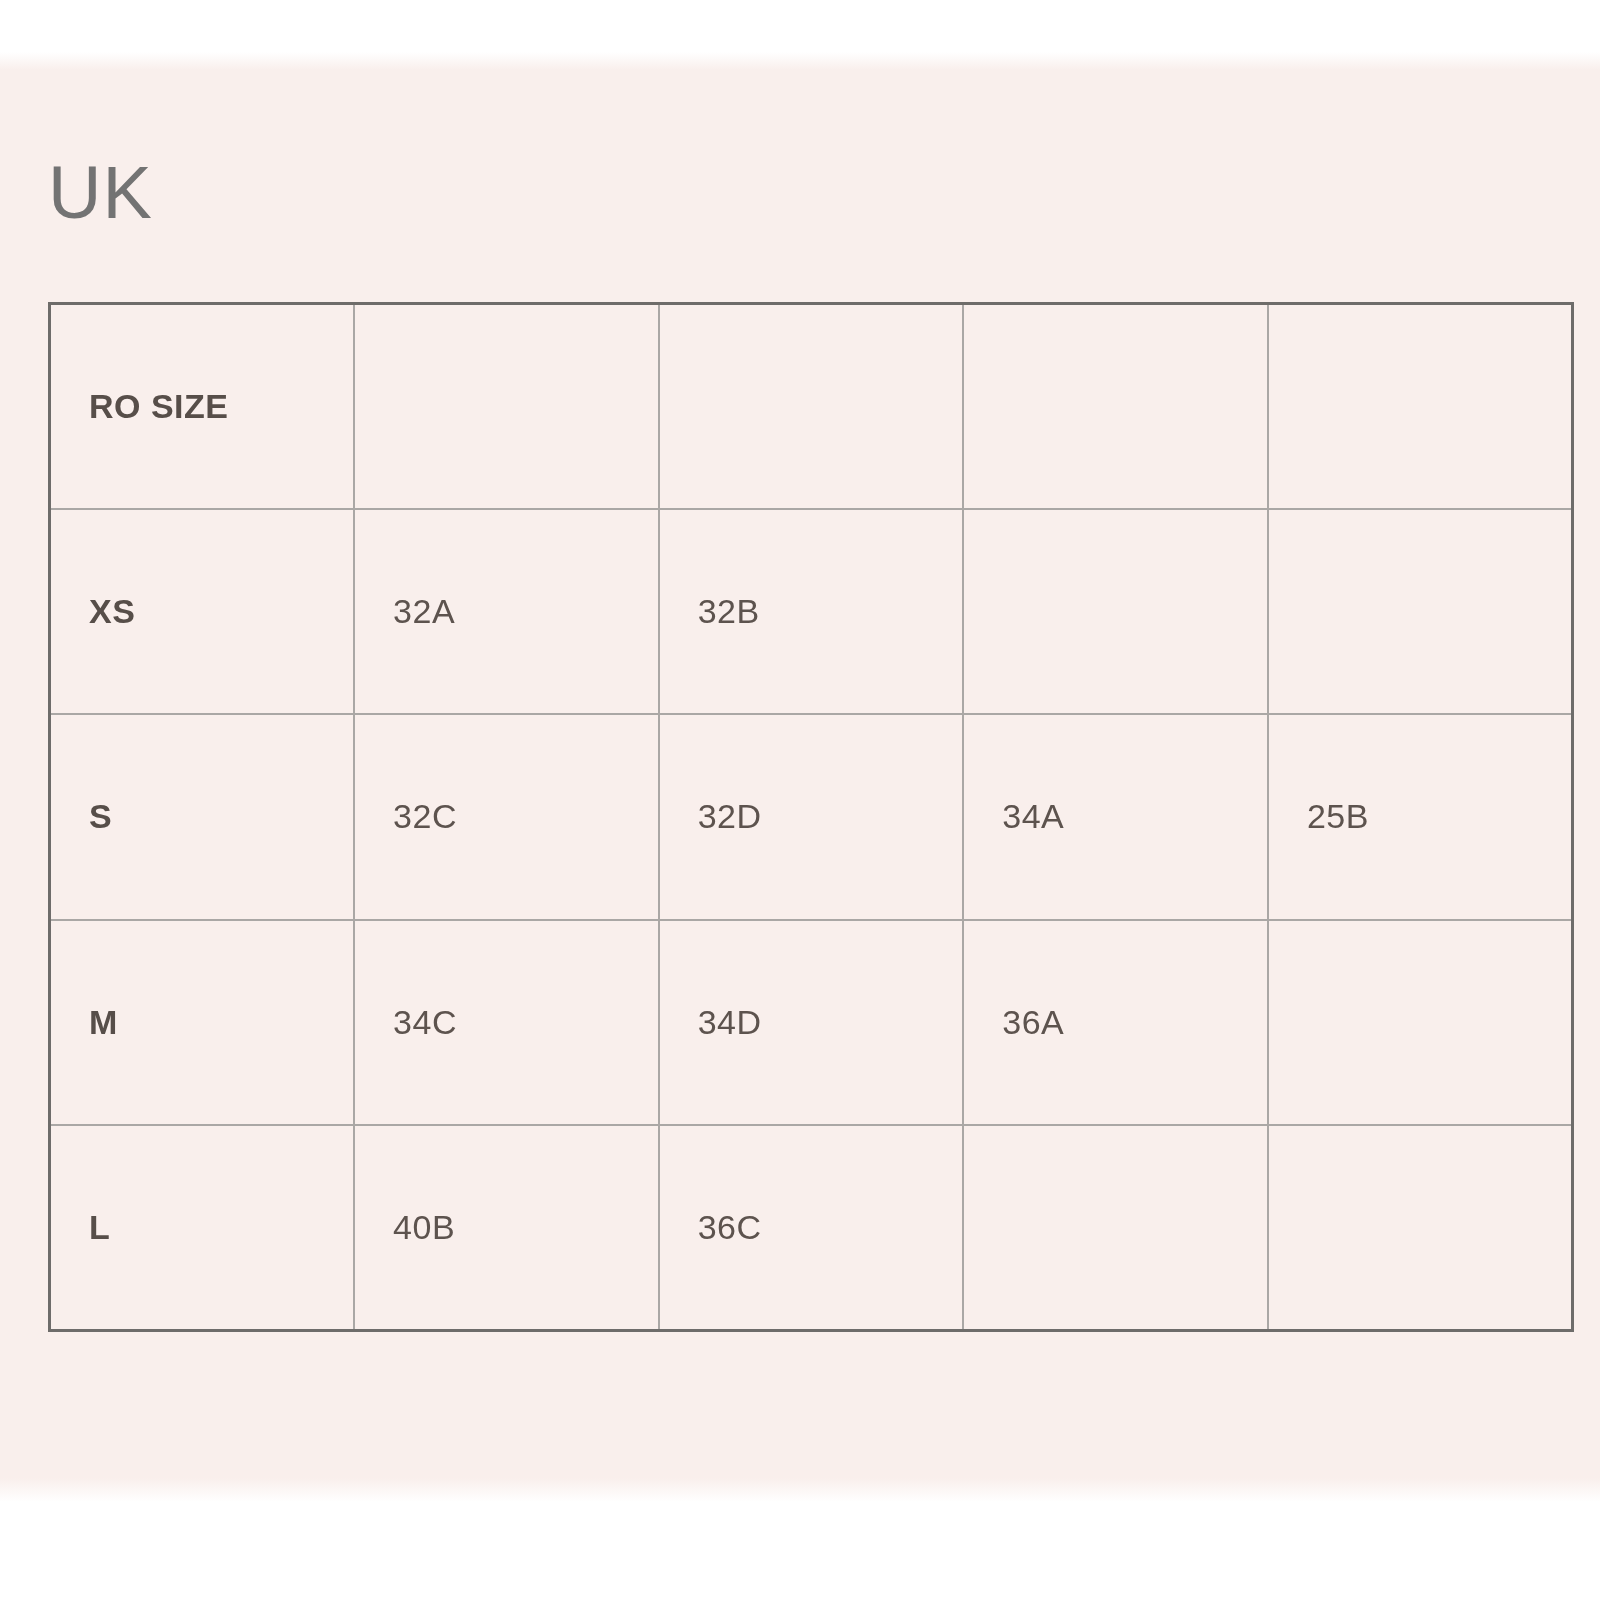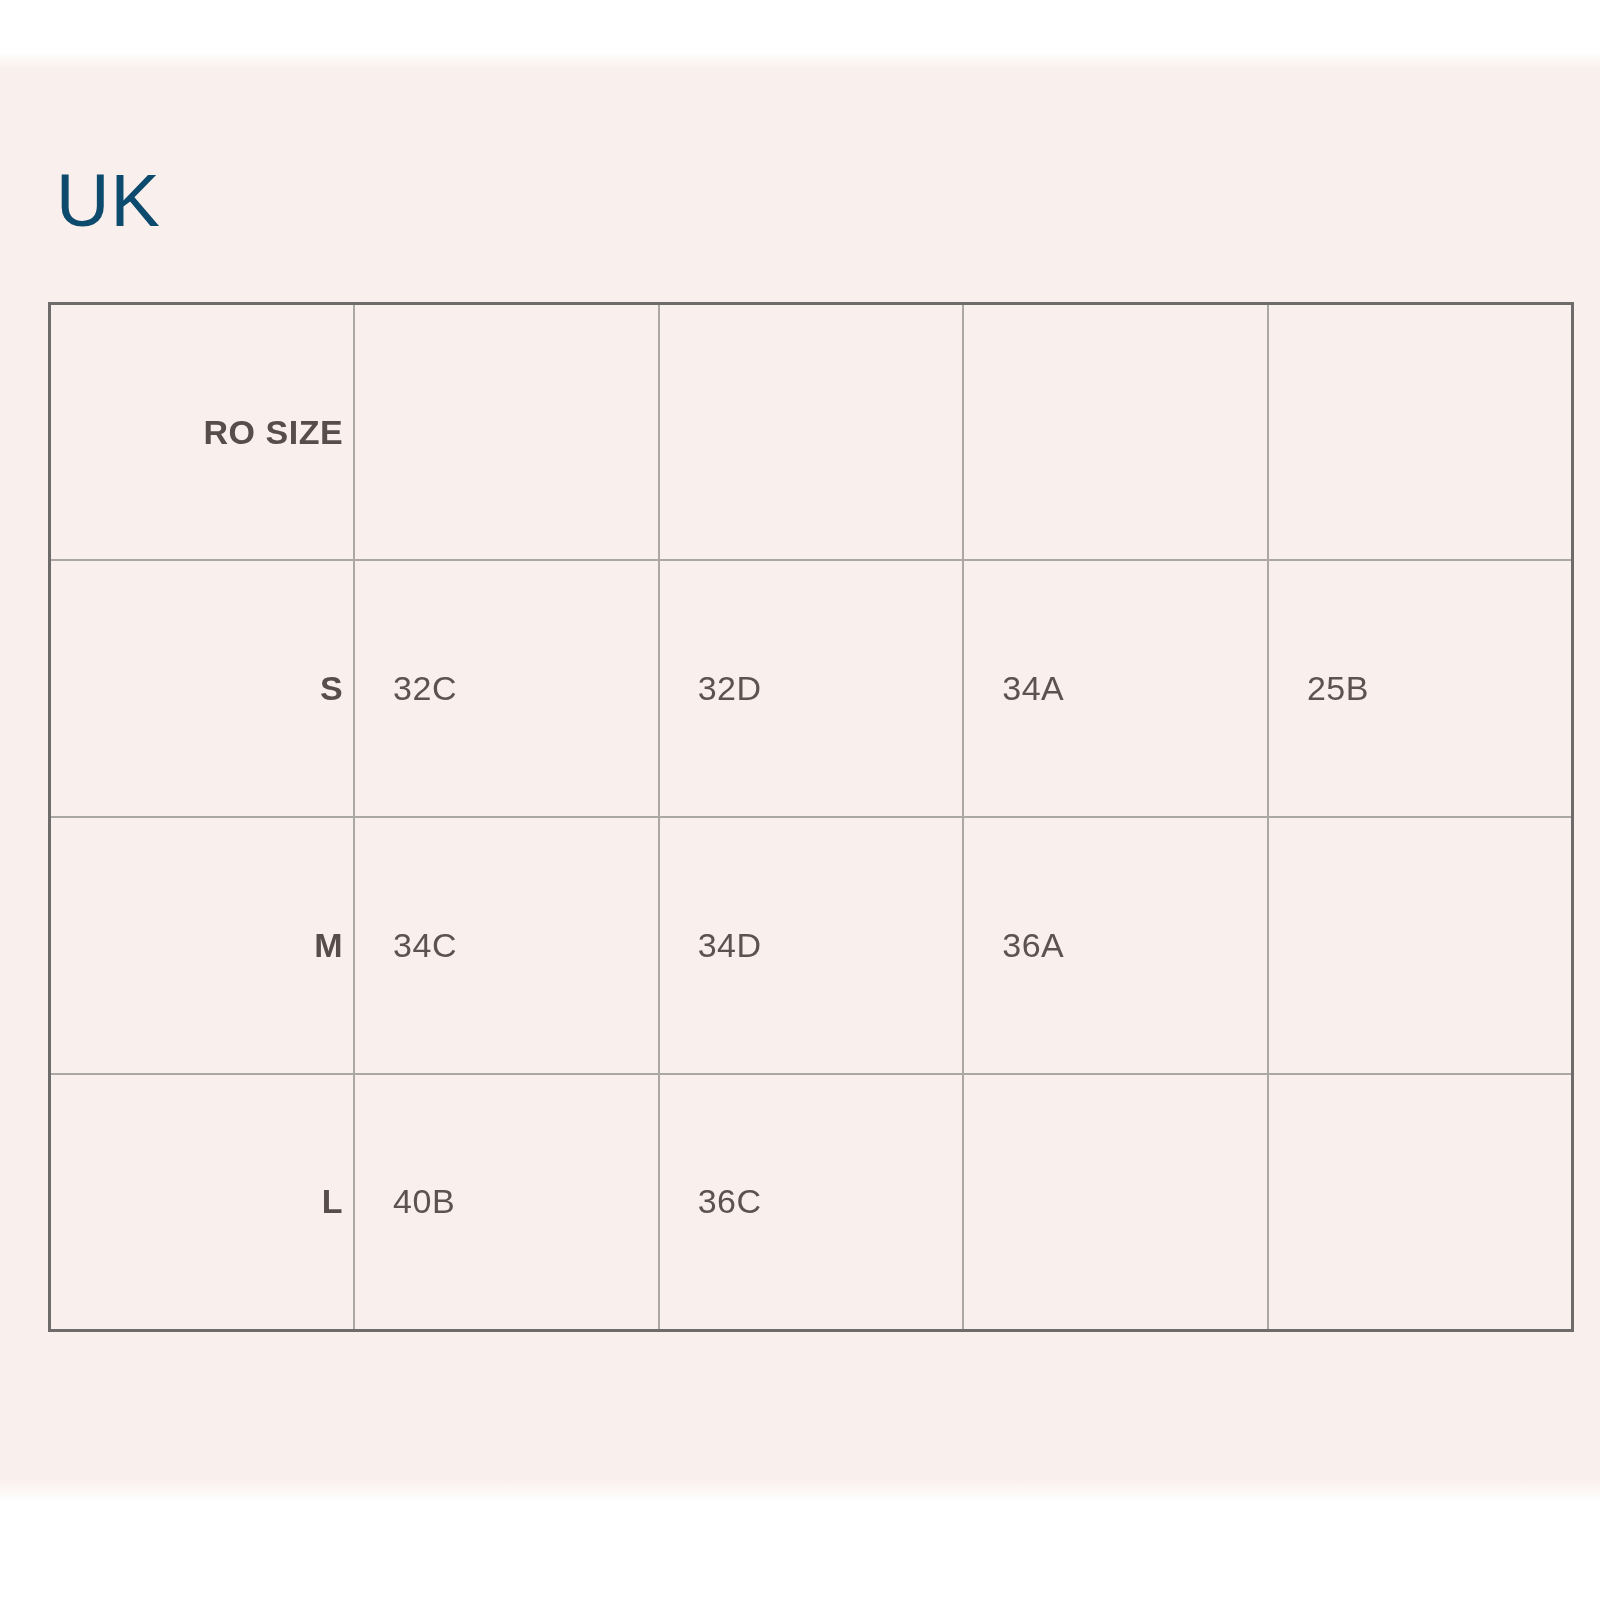--- a/index.html
+++ b/index.html
@@ -16,26 +16,26 @@
       #ffffff 0px, #ffffff 52px,
       #f9efec 70px, #f9efec 1478px,
       #ffffff 1502px, #ffffff 1600px);
     overflow: hidden;
   }
 
   .page-title {
     position: absolute;
     left: 48px;
     top: 156px;
-    margin: 8px;
+    margin: 0;
     font-size: 74px;
     font-weight: 400;
     line-height: 1;
     letter-spacing: 1px;
-    color: #0c4a6e;
+    color: #737373;
   }
 
   table.size-chart {
     position: absolute;
     left: 48px;
     top: 302px;
     width: 1526px;
     height: 1030px;
     border-collapse: collapse;
     table-layout: fixed;
@@ -51,38 +51,44 @@
     font-size: 34px;
     letter-spacing: 0.5px;
     color: #5d534e;
     overflow: hidden;
     white-space: nowrap;
   }
 
   table.size-chart th {
     font-weight: 700;
     color: #574e49;
-    text-align: right;
   }
 
   table.size-chart tr {
     height: 171px;
   }
 </style>
 </head>
 <body>
 
 <h1 class="page-title">UK</h1>
 
 <table class="size-chart">
   <tbody>
     <tr>
       <th>RO SIZE</th>
       <td></td>
       <td></td>
+      <td></td>
+      <td></td>
+    </tr>
+    <tr>
+      <th>XS</th>
+      <td>32A</td>
+      <td>32B</td>
       <td></td>
       <td></td>
     </tr>
     <tr>
       <th>S</th>
       <td>32C</td>
       <td>32D</td>
       <td>34A</td>
       <td>25B</td>
     </tr>

